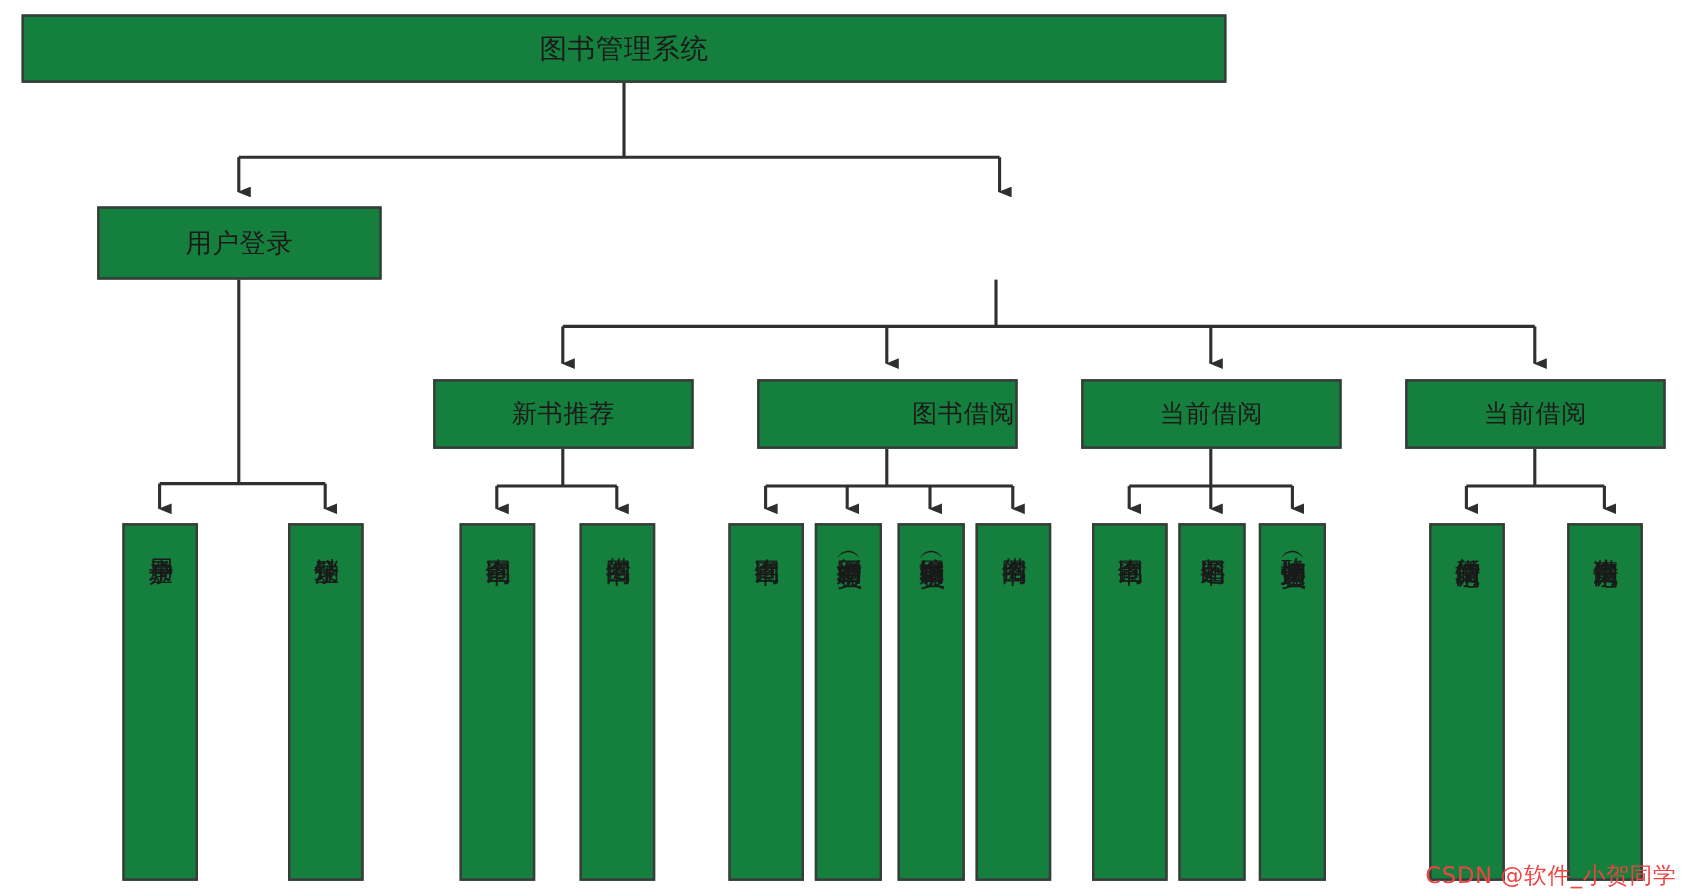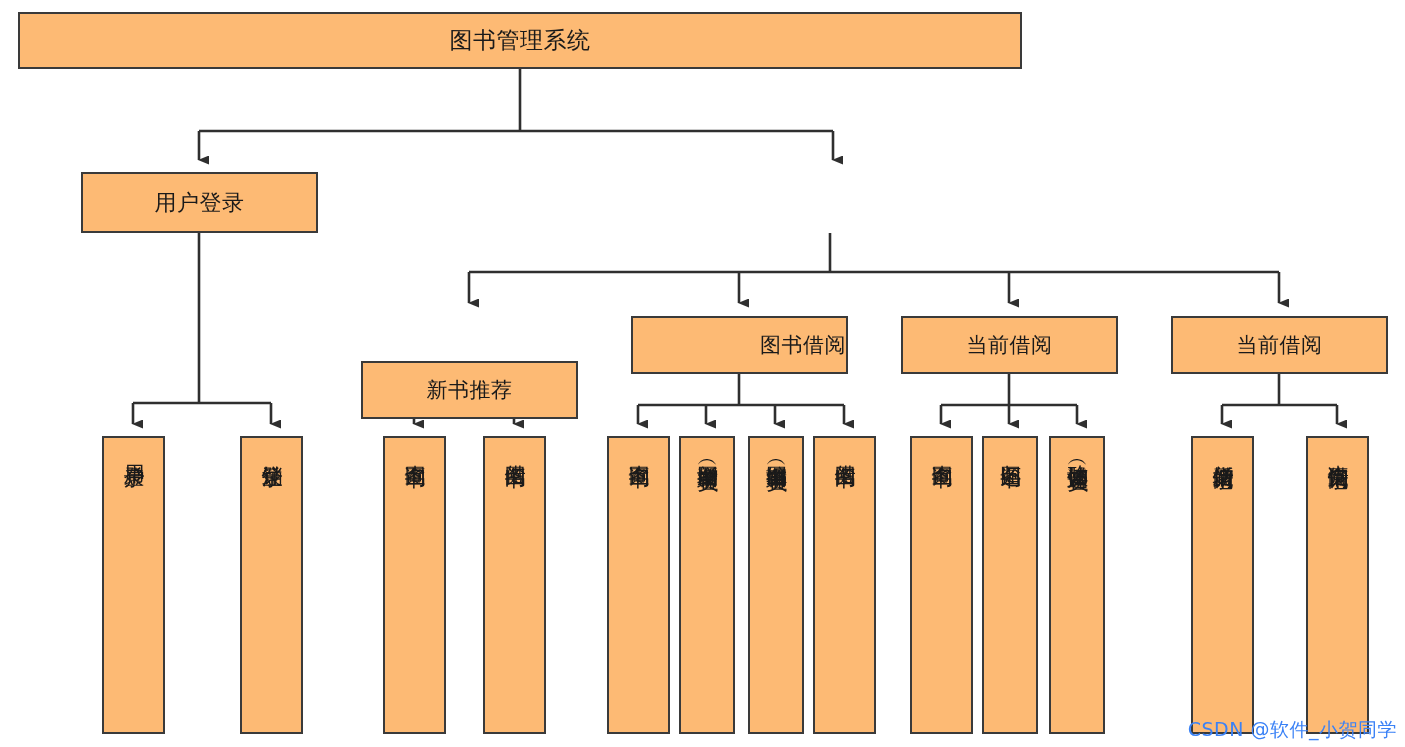--- a/index.html
+++ b/index.html
@@ -22,21 +22,21 @@
     position: absolute;
     left: 0;
     top: 0;
     width: 1405px;
     height: 747px;
     pointer-events: none;
   }
   .node {
     position: absolute;
     box-sizing: border-box;
-    background: #fdba74;
+    background: #15803d;
     border: 2px solid #3a3a3a;
     display: flex;
     align-items: center;
     justify-content: center;
     color: #1a1a1a;
   }
   .node .label {
     display: block;
     white-space: nowrap;
     letter-spacing: 0.5px;
@@ -55,21 +55,21 @@
     font-size: 21px;
     line-height: 1.12;
     letter-spacing: 1px;
     white-space: nowrap;
   }
   .watermark {
     position: absolute;
     right: 8px;
     bottom: 4px;
     font-size: 19px;
-    color: #3b82f6;
+    color: #ef4444;
     white-space: nowrap;
     letter-spacing: 0.5px;
   }
 </style>
 </head>
 <body>
 
 <div id="canvas">
 
   <svg class="wires" viewBox="0 0 1405 747">
@@ -123,21 +123,21 @@
   </svg>
 
   <div class="node root" style="left:18px; top:12px; width:1004px; height:57px;">
     <span class="label">图书管理系统</span>
   </div>
 
   <div class="node lvl2" style="left:81px; top:172px; width:237px; height:61px;">
     <span class="label">用户登录</span>
   </div>
 
-  <div class="node lvl3" style="left:361px; top:316px; width:217px; height:58px;margin-top:45px;">
+  <div class="node lvl3" style="left:361px; top:316px; width:217px; height:58px;">
     <span class="label">新书推荐</span>
   </div>
   <div class="node lvl3" style="left:631px; top:316px; width:217px; height:58px;justify-content:flex-end;">
     <span class="label">图书借阅</span>
   </div>
   <div class="node lvl3" style="left:901px; top:316px; width:217px; height:58px;">
     <span class="label">当前借阅</span>
   </div>
   <div class="node lvl3" style="left:1171px; top:316px; width:217px; height:58px;">
     <span class="label">当前借阅</span>

